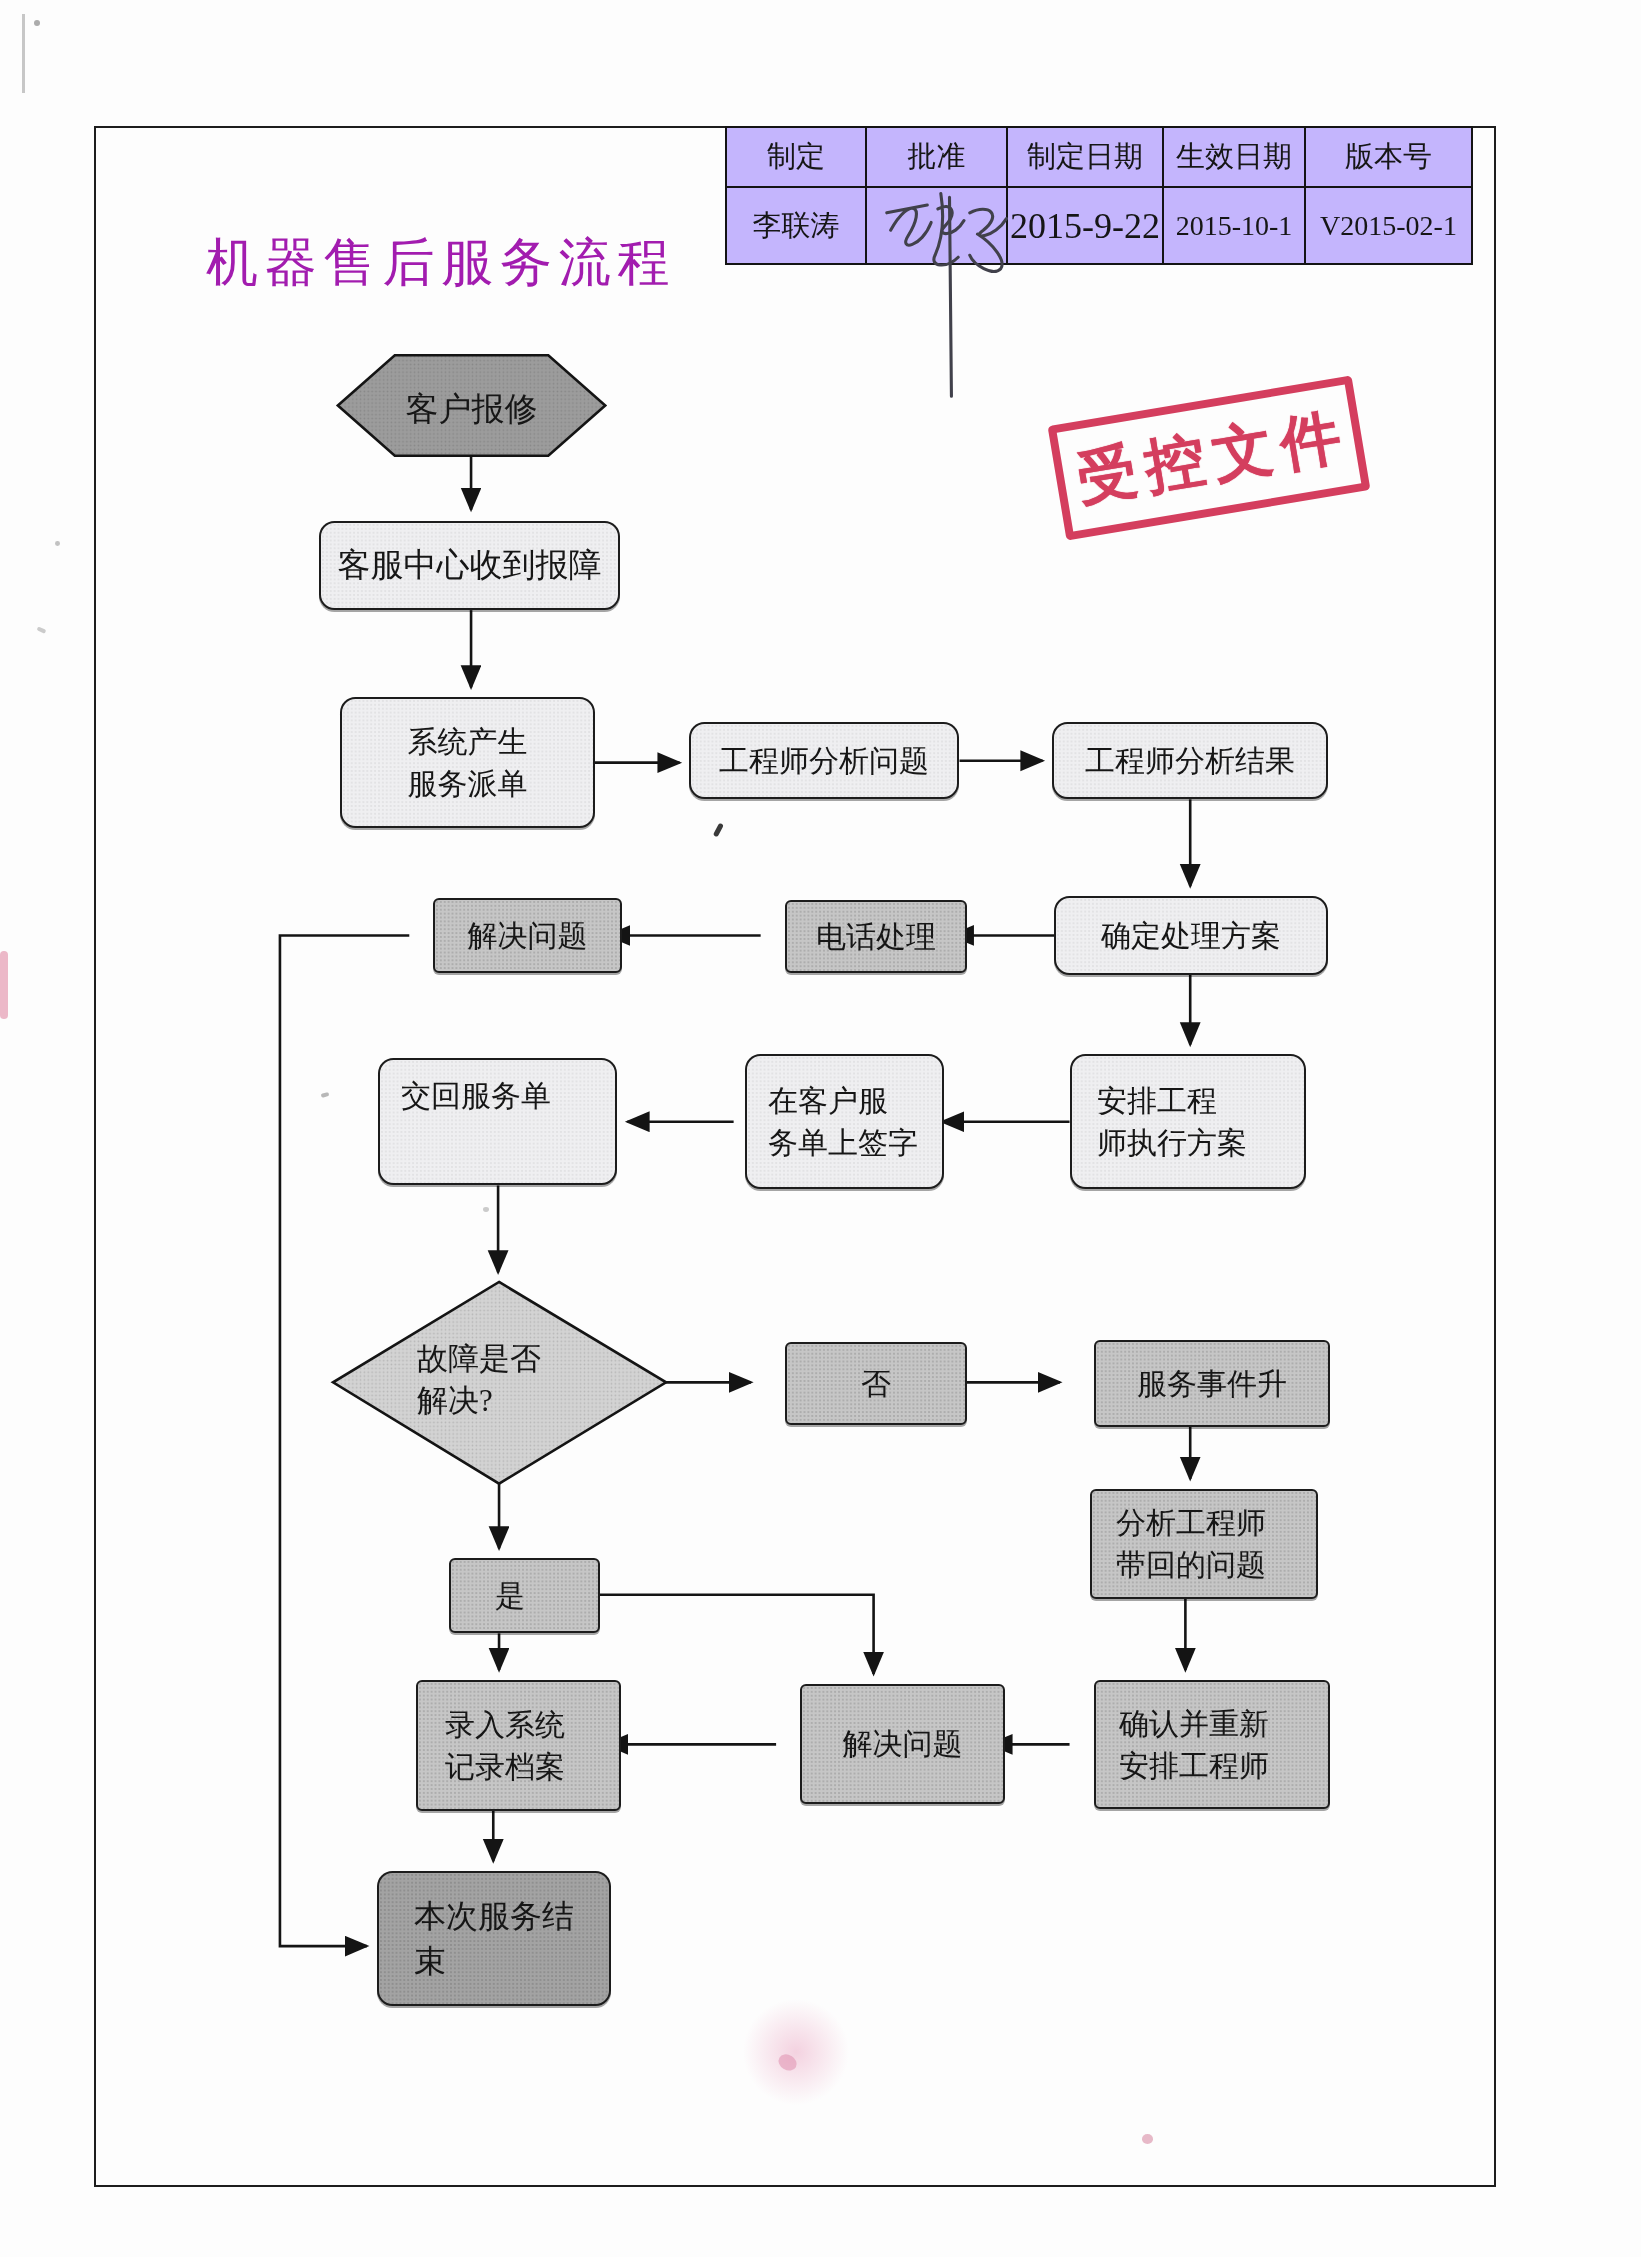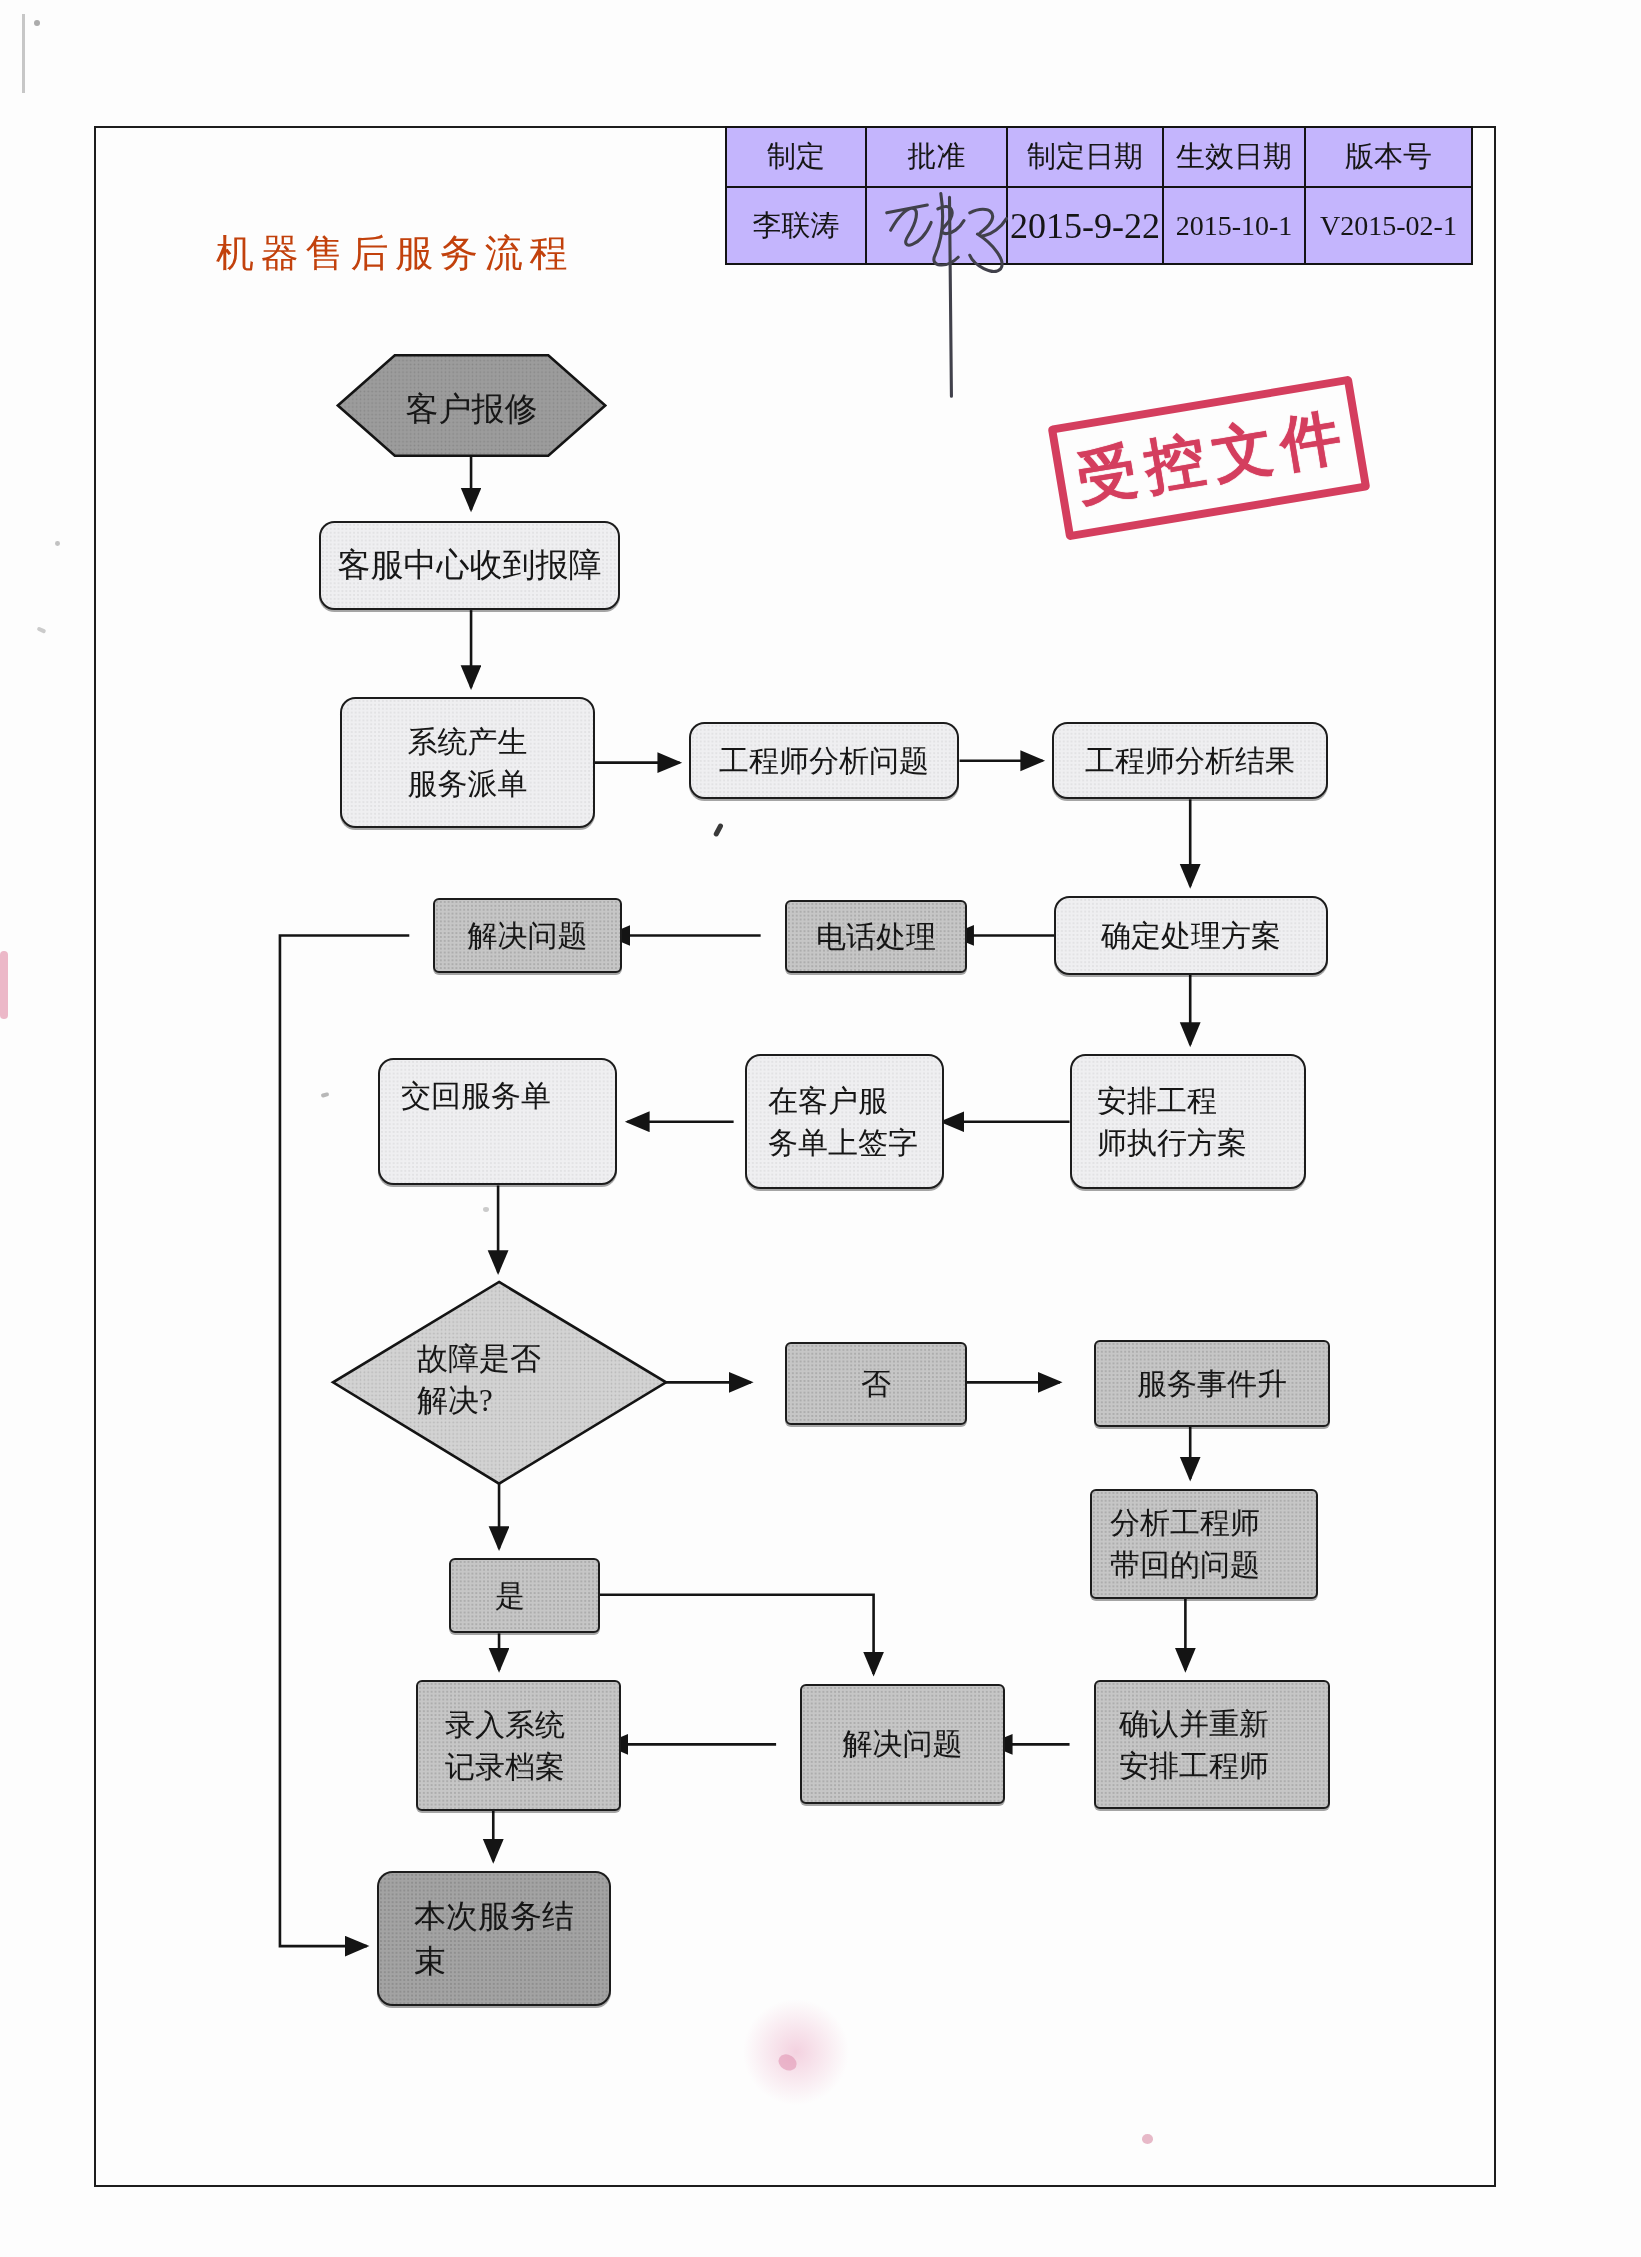--- a/index.html
+++ b/index.html
@@ -4,22 +4,22 @@
 <style>
   html,body{margin:0;padding:0;background:#888;}
   #page{
     position:relative; width:1641px; height:2257px; background:#fdfdfd;
     font-family:"Liberation Serif","DejaVu Serif",serif; color:#161616; overflow:hidden;
   }
   
   #frame{position:absolute; left:94px; top:126px; width:1398px; height:2057px;
     border:2.9px solid #1d1d1d; z-index:1;}
   
-  #doc-title{position:absolute; left:216px; top:228px; font-size:38px; letter-spacing:6.8px;
-    color:#c2410c; z-index:3; white-space:nowrap;}
+  #doc-title{position:absolute; left:206px; top:228px; font-size:52px; letter-spacing:6.8px;
+    color:#a21caf; z-index:3; white-space:nowrap;}
   
   #header-table{position:absolute; left:725px; top:126px; z-index:3; border-collapse:collapse;}
   #header-table td{border:2.9px solid #141414; text-align:center; vertical-align:middle;
     font-size:29px; background:#c4b5fd; padding:0;}
   #header-table .hrow td{height:58px;}
   #header-table .vrow td{height:75px;}
   .sig-cell{position:relative;}
   .sig-cell svg{position:absolute; left:9.7px; top:-7.7px; overflow:visible; z-index:4;}
   
   #stamp{position:absolute; left:1055px; top:400px; width:292px; height:100px;
@@ -153,21 +153,21 @@
   <div class="node light" style="left:1054px;top:896px;width:274px;height:79px;">确定处理方案</div>
   <div class="node mid halft" style="left:761px;top:900px;width:182px;height:73px;">电话处理</div>
   <div class="node mid halft" style="left:409px;top:898px;width:189px;height:75px;">解决问题</div>
   <div class="node light tleft" style="left:1070px;top:1054px;width:236px;height:135px;padding-left:25px;">安排工程
 师执行方案</div>
   <div class="node light tleft" style="left:734px;top:1054px;width:199px;height:135px;padding-left:21px;margin-left:11px;">在客户服
 务单上签字</div>
   <div class="node light tleft" style="left:378px;top:1058px;width:239px;height:127px;align-items:flex-start;padding:15.4px 0 0 21px;">交回服务单</div>
   <div class="node mid halft" style="left:761px;top:1342px;width:182px;height:83px;">否</div>
   <div class="node mid halft" style="left:1070px;top:1340px;width:236px;height:87px;">服务事件升</div>
-  <div class="node mid halft tleft" style="left:1066px;top:1489px;width:228px;height:110px;padding-left:18px;">分析工程师
+  <div class="node mid halft tleft" style="left:1066px;top:1489px;width:228px;height:110px;padding-left:24px;">分析工程师
 带回的问题</div>
   <div class="node mid halft tleft" style="left:1070px;top:1680px;width:236px;height:129px;padding-left:23px;">确认并重新
 安排工程师</div>
   <div class="node mid halft" style="left:776px;top:1684px;width:205px;height:120px;">解决问题</div>
   <div class="node mid halft tleft" style="left:392px;top:1680px;width:205px;height:131px;padding-left:27px;">录入系统
 记录档案</div>
   <div class="node mid halft tleft" style="left:425px;top:1558px;width:151px;height:75px;padding-left:44px;">是</div>
   <div class="node dark halft" style="left:377px;top:1871px;width:234px;height:135px;font-size:32px;">本次服务结
 束</div>
 

